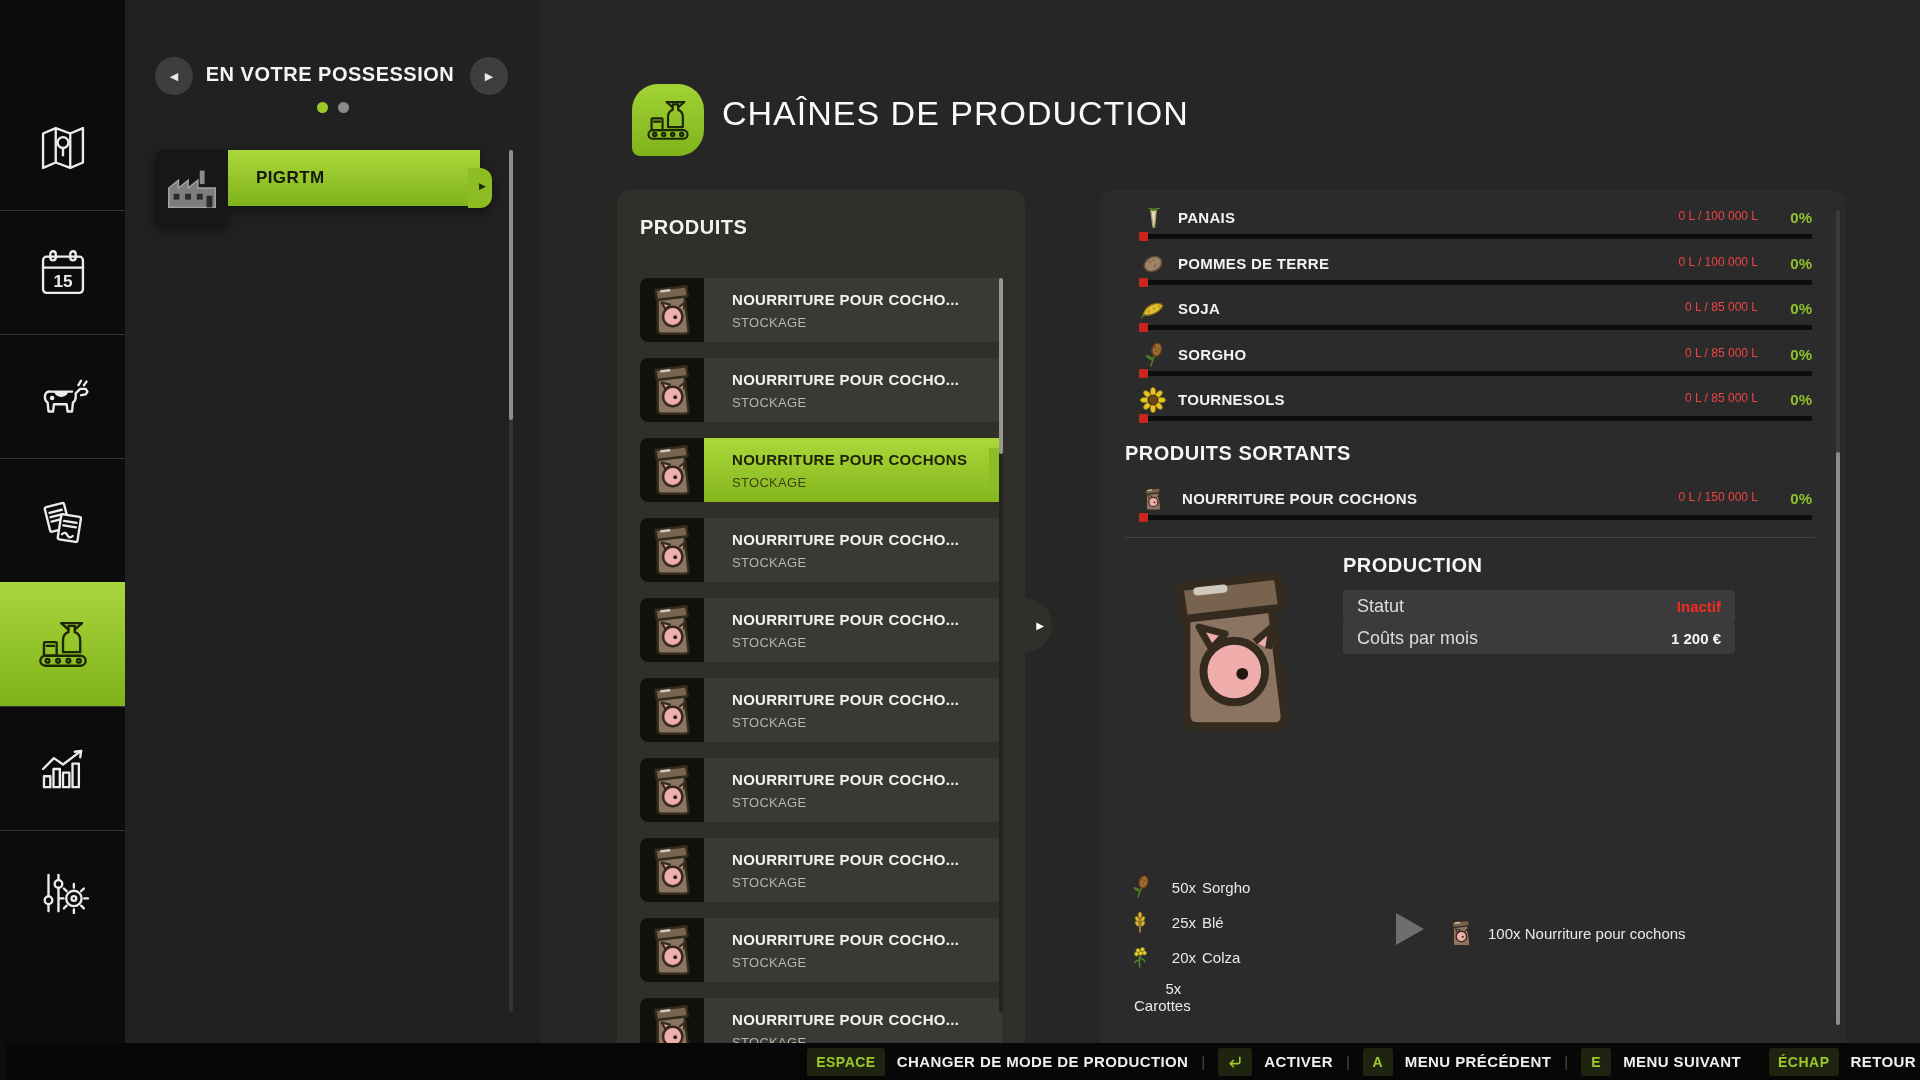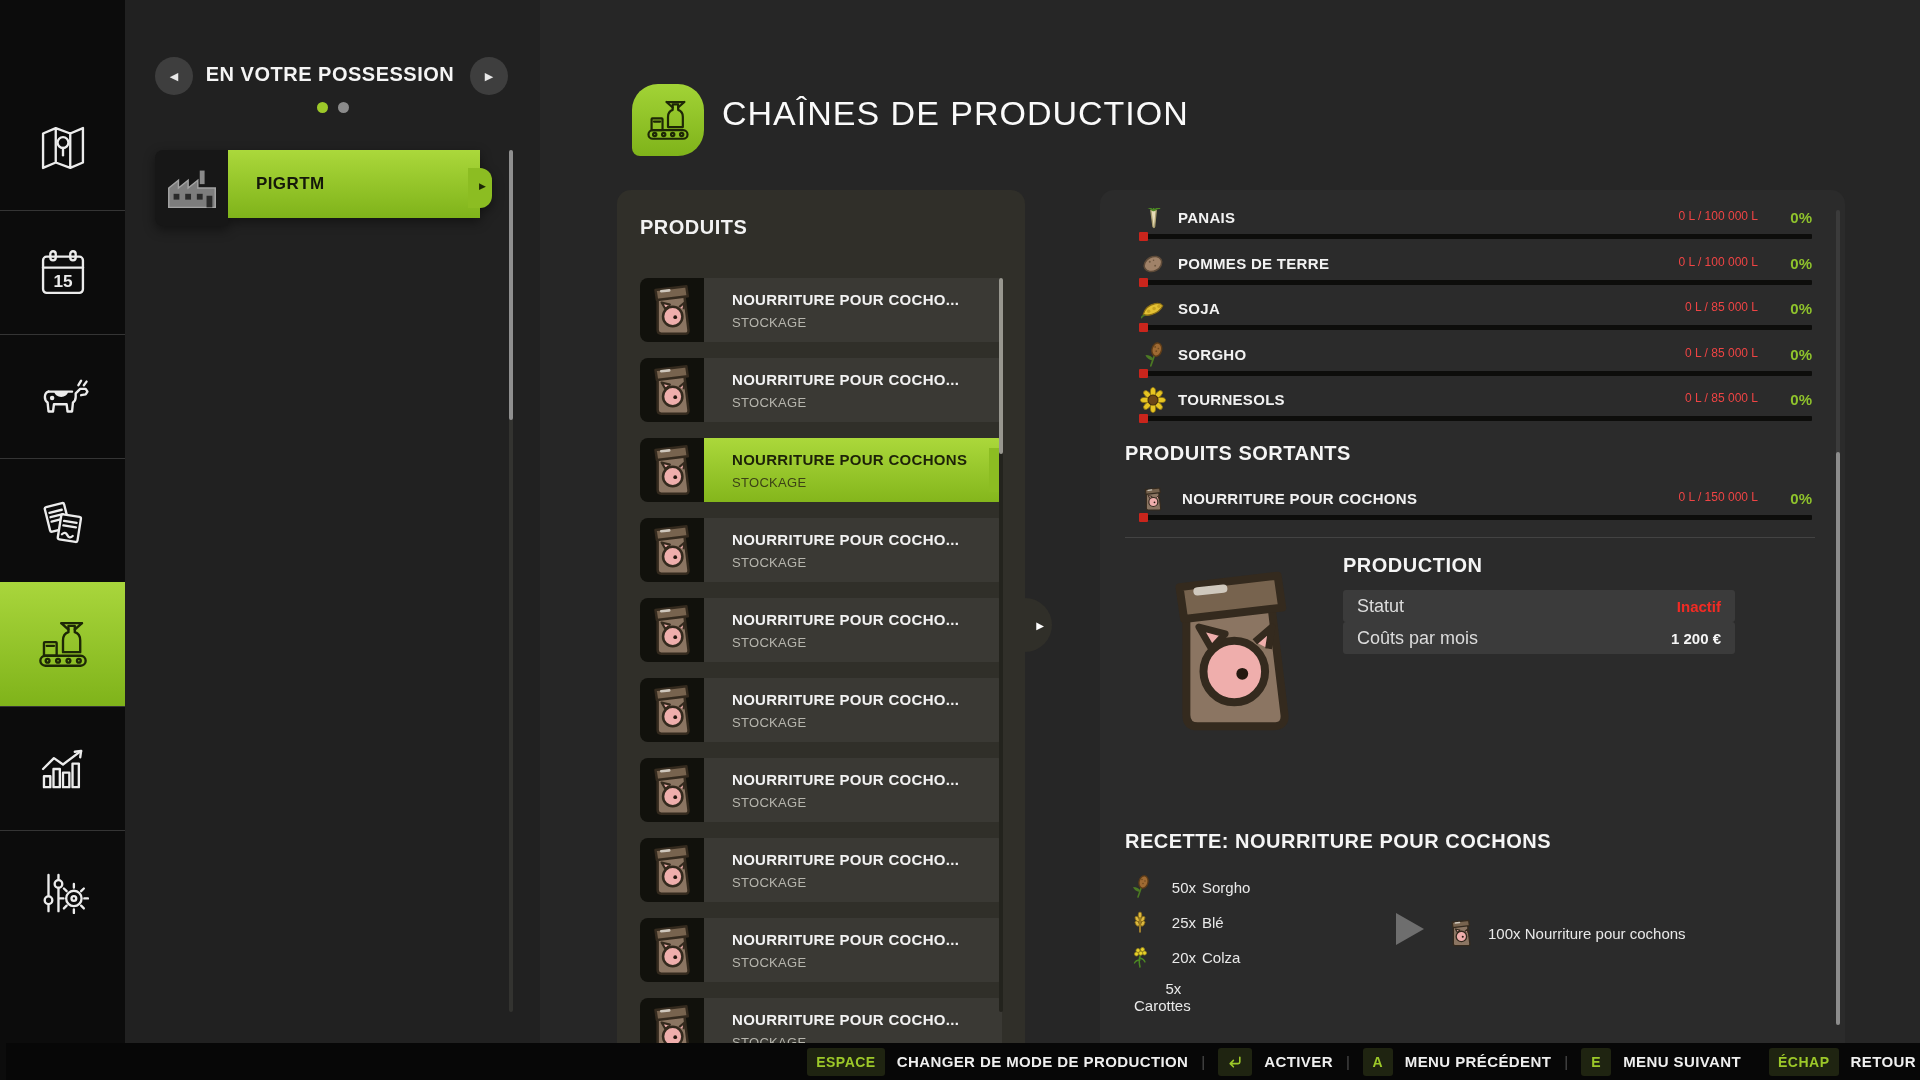--- a/index.html
+++ b/index.html
@@ -26,21 +26,21 @@
 
   
   #possess{position:absolute;left:125px;top:0;width:415px;height:1043px;background:var(--possess);}
   .round-btn{position:absolute;width:38px;height:38px;border-radius:50%;background:#3e3e3e;display:flex;align-items:center;justify-content:center;font-size:11px;color:#e8e8e8;cursor:pointer;}
   #possess-title{position:absolute;left:60px;top:63px;width:290px;text-align:center;font-weight:bold;font-size:20px;letter-spacing:.5px;color:#f5f5f5;}
   #dots{position:absolute;left:0;top:102px;width:415px;display:flex;justify-content:center;gap:10px;}
   .dot{width:11px;height:11px;border-radius:50%;background:#8b8b8b;}
   .dot.on{background:var(--accent);}
   #pigrtm-card{position:absolute;left:30px;top:150px;width:332px;height:76px;cursor:pointer;filter:drop-shadow(0 4px 6px rgba(0,0,0,.45));}
   #pigrtm-thumb{position:absolute;left:0;top:0;width:73px;height:76px;background:#171717;border-radius:8px 0 0 8px;display:flex;align-items:center;justify-content:center;}
-  #pigrtm-label{position:absolute;left:73px;top:0;width:252px;height:68px;background:linear-gradient(180deg,#abd83b,#7fb31a);display:flex;align-items:center;text-align:right;}
+  #pigrtm-label{position:absolute;left:73px;top:0;width:252px;height:56px;background:linear-gradient(180deg,#abd83b,#7fb31a);display:flex;align-items:center;text-align:right;}
   #pigrtm-label::after{content:"";position:absolute;right:-12px;top:18px;width:24px;height:40px;background:#8cbd22;border-radius:0 12px 12px 0;}
   #pigrtm-text{margin-left:28px;font-weight:bold;font-size:17px;color:#15180a;letter-spacing:.4px;}
   #pigrtm-arrow{position:absolute;right:-6px;top:31px;font-size:9px;color:#1d2706;z-index:2;}
   .vtrack{background:#333330;width:4px;border-radius:2px;}
   .vthumb{position:absolute;width:4px;border-radius:2px;background:#8f8f8f;}
 
   
   #header-icon{position:absolute;left:632px;top:84px;width:72px;height:72px;background:linear-gradient(180deg,#a2d336,#7fb31a);border-radius:26px 26px 26px 8px;display:flex;align-items:center;justify-content:center;}
   #header-icon svg{width:50px;height:50px;stroke:#1d2706;fill:none;stroke-width:2.8;stroke-linecap:round;stroke-linejoin:round;}
   #page-title{position:absolute;left:722px;top:94px;font-size:34px;font-weight:normal;letter-spacing:1px;color:#fafafa;}
@@ -490,21 +490,20 @@
       <div class="stat-row hl">
         <span class="stat-label">Statut</span>
         <span class="stat-val bad">Inactif</span>
       </div>
       <div class="stat-row hl">
         <span class="stat-label">Coûts par mois</span>
         <span class="stat-val">1 200 €</span>
       </div>
     </div>
 
-  <h3 class="section-title" style="top:640px">RECETTE: NOURRITURE POUR COCHONS</h3>
   <div id="ingredients-holder">
       <div class="ing-row" style="top: 685px;">
         <svg viewBox="0 0 24 24">
           <use href="#sorghum-icon"></use>
         </svg>
         <span class="ing-qty">50x</span>
         <span class="ing-name">Sorgho</span>
       </div>
       <div class="ing-row" style="top: 720px;">
         <svg viewBox="0 0 24 24">

